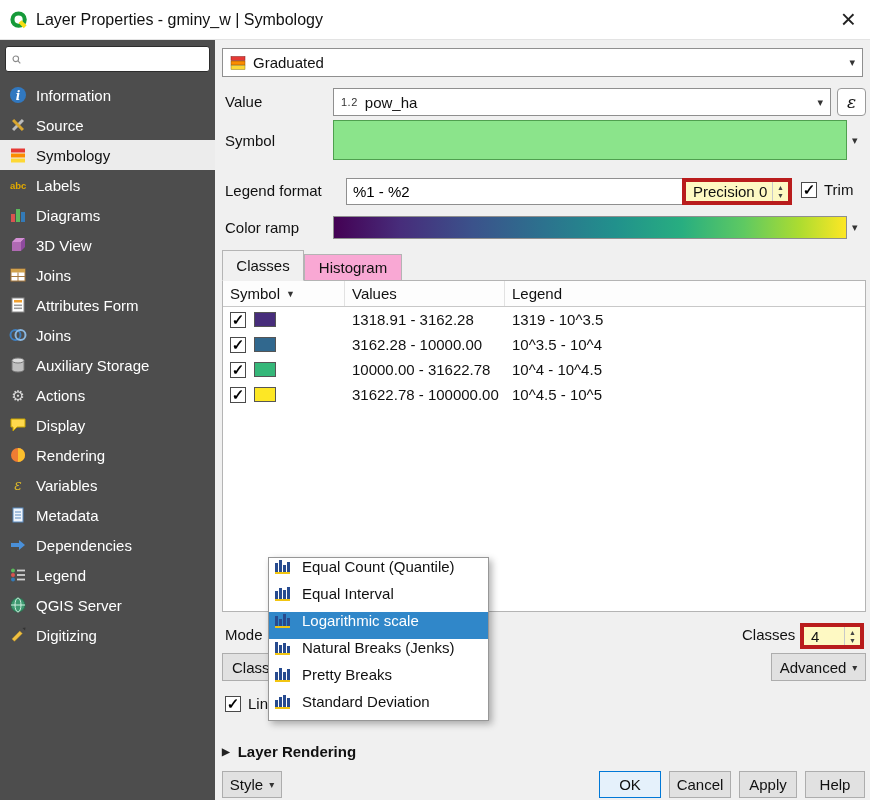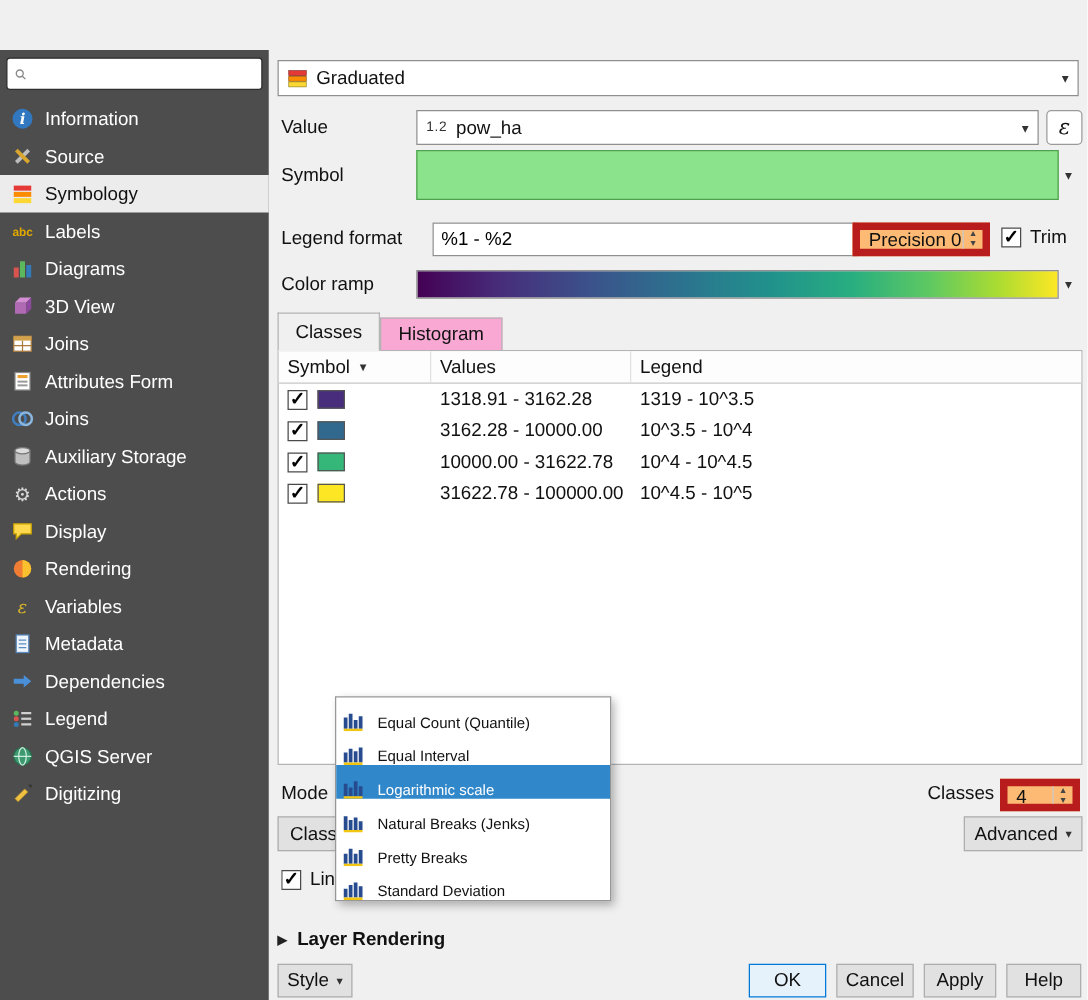--- a/index.html
+++ b/index.html
@@ -24,21 +24,21 @@
 
 .main{position:absolute;left:215px;top:40px;width:595px;height:760px;font-size:15px}
 .lbl{position:absolute;color:#111;font-size:15px}
 .combo{position:absolute;background:#fff;border:1px solid #8f8f8f;display:flex;align-items:center;padding-left:7px;gap:7px}
 .combo .arrow{margin-left:auto;padding:0 7px;color:#333;font-size:11px}
 .fieldtype{font-size:11px;font-weight:normal;color:#333;letter-spacing:.5px}
 .expr-btn{position:absolute;background:#fff;border:1px solid #9a9a9a;border-radius:4px;display:flex;align-items:center;justify-content:center;font-size:17px;font-family:"DejaVu Serif",serif;font-style:italic}
 .swatch-big{position:absolute;border:1px solid #4fa04f}
 .free-arrow{position:absolute;font-size:11px;color:#333}
 .input{position:absolute;background:#fff;border:1px solid #8f8f8f;font-size:15px;padding:0 6px;font-family:inherit;outline:none}
-.spinbox{position:absolute;background:#fdba74;border:6px solid #b91c1c;display:flex;align-items:flex-start;padding-left:7px}
+.spinbox{position:absolute;background:#fef9c3;border:4px solid #b91c1c;display:flex;align-items:center;padding-left:7px}
 .spin-arrows{margin-left:auto;display:flex;flex-direction:column;border-left:1px solid #c9c9c9;height:100%;justify-content:center;padding:0 4px;gap:1px}
 .spin-arrows span{font-size:7px;line-height:7px;color:#444}
 .chkrow{position:absolute;display:flex;align-items:center;gap:7px}
 .chk{width:16px;height:16px;background:#fff;border:1px solid #4a4a4a;display:flex;align-items:center;justify-content:center;font-size:15px;font-weight:bold;color:#000;line-height:14px}
 .ramp{position:absolute;border:1px solid #8f8f8f;background:linear-gradient(90deg,#440154 0%,#472d7b 13%,#3b528b 27%,#2c728e 41%,#21918c 55%,#28ae80 68%,#5ec962 80%,#addc30 91%,#fde725 100%)}
 
 
 .tab{position:absolute;border:1px solid #b4b4b4;display:flex;align-items:center;justify-content:center;font-size:15px}
 .tab.active{background:#f0f0f0;border-bottom:1px solid #f0f0f0;z-index:2}
 .tab.inactive{background:#f9a8d4}
@@ -58,28 +58,36 @@
 .btn{position:absolute;background:#e1e1e1;border:1px solid #adadad;display:flex;align-items:center;justify-content:center;font-size:15px;gap:6px;white-space:nowrap;overflow:hidden}
 .btn.default{background:#e5f1fb;border:1px solid #0078d7}
 .btn .arrow{font-size:10px;color:#333}
 
 
 .section{position:absolute;display:flex;align-items:center;gap:8px;font-weight:bold;font-size:15px}
 .section .tri{font-size:10px;color:#222}
 
 
 .menu{position:absolute;left:268px;top:557px;width:221px;background:#fff;border:1px solid #979797;box-shadow:3px 3px 7px rgba(0,0,0,.3);z-index:20}
-.menu-item{height:27px;display:flex;align-items:flex-end;gap:8px;padding:0 8px 0 5px;font-size:12px;color:#111;white-space:nowrap}
+.menu-item{height:27px;display:flex;align-items:flex-start;gap:8px;padding:0 8px 0 5px;font-size:15px;color:#111;white-space:nowrap}
 .menu-item.selected{background:#3087c9;color:#fff}
 </style>
 </head>
 <body>
 
 <div class="app">
 
+  <div class="titlebar">
+    <svg class="i18" width="22" height="22" viewBox="0 0 22 22">
+      <circle cx="10.5" cy="10.5" r="7.5" fill="none" stroke="#169a39" stroke-width="5"></circle>
+      <rect x="12" y="12" width="9" height="5" fill="#f7e014" transform="rotate(45 14 14)"></rect>
+    </svg>
+    <span class="title">Layer Properties - gminy_w | Symbology</span>
+    <span class="close">×</span>
+  </div>
 
   <div class="sidebar">
     <div class="search">
       <svg width="13" height="13" viewBox="0 0 13 13">
         <circle cx="5.5" cy="5.5" r="4" fill="none" stroke="#8a8a8a" stroke-width="1.6"></circle>
         <line x1="8.6" y1="8.6" x2="12" y2="12" stroke="#8a8a8a" stroke-width="1.6"></line>
       </svg>
       <input style="">
     </div>
     <div class="nav">

